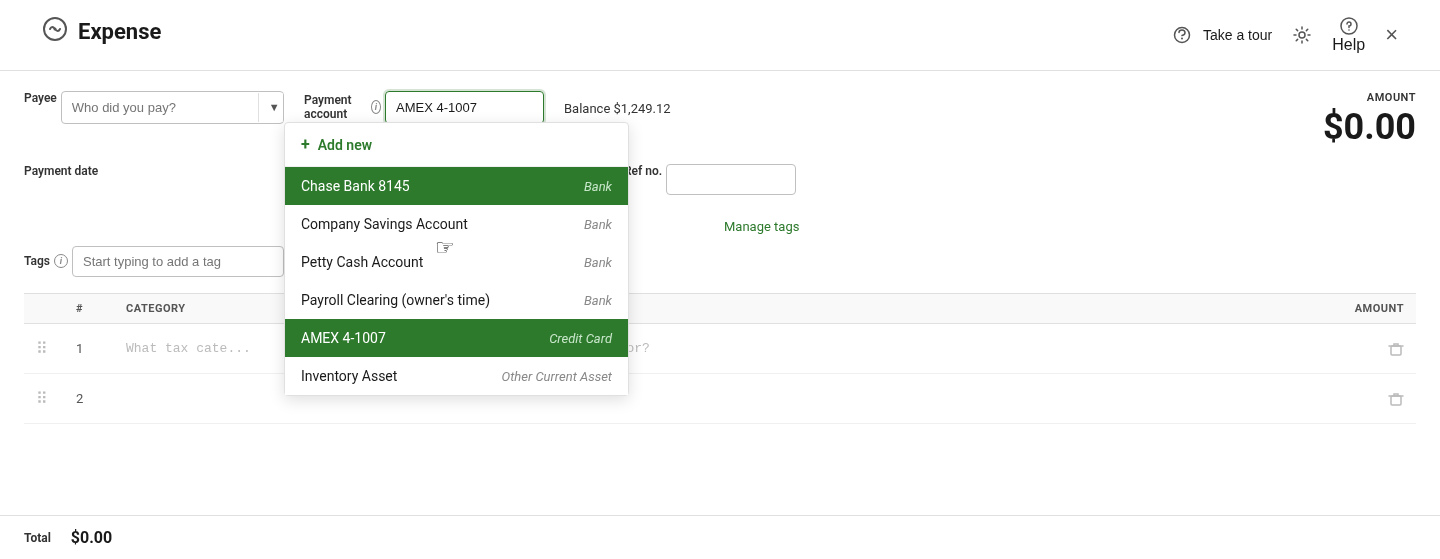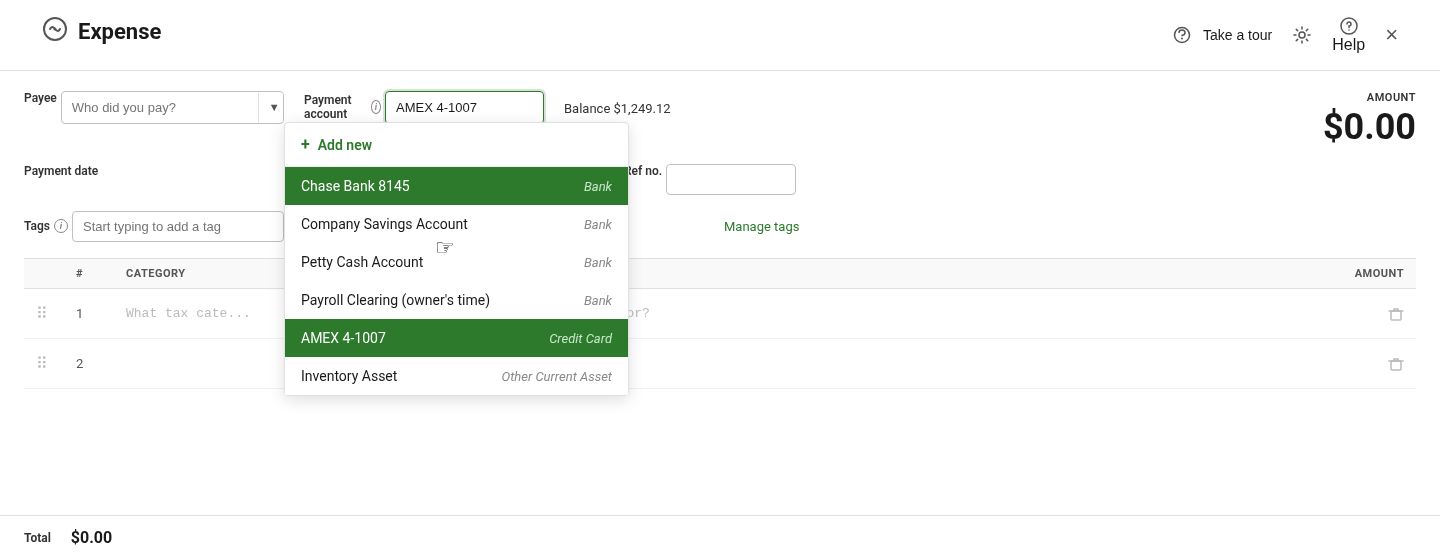--- a/index.html
+++ b/index.html
@@ -222,20 +222,21 @@
 
     
     .tags-row {
       display: flex;
       align-items: flex-start;
       gap: 20px;
       margin-bottom: 16px;
     }
     .tags-group {
       width: 260px;
+      margin-top: 35px;
     }
     .tags-input {
       width: 100%;
       padding: 7px 10px;
       font-size: 13px;
       border: 1px solid #c0c0c0;
       border-radius: 4px;
       outline: none;
       background: #fff;
       color: #bbb;

